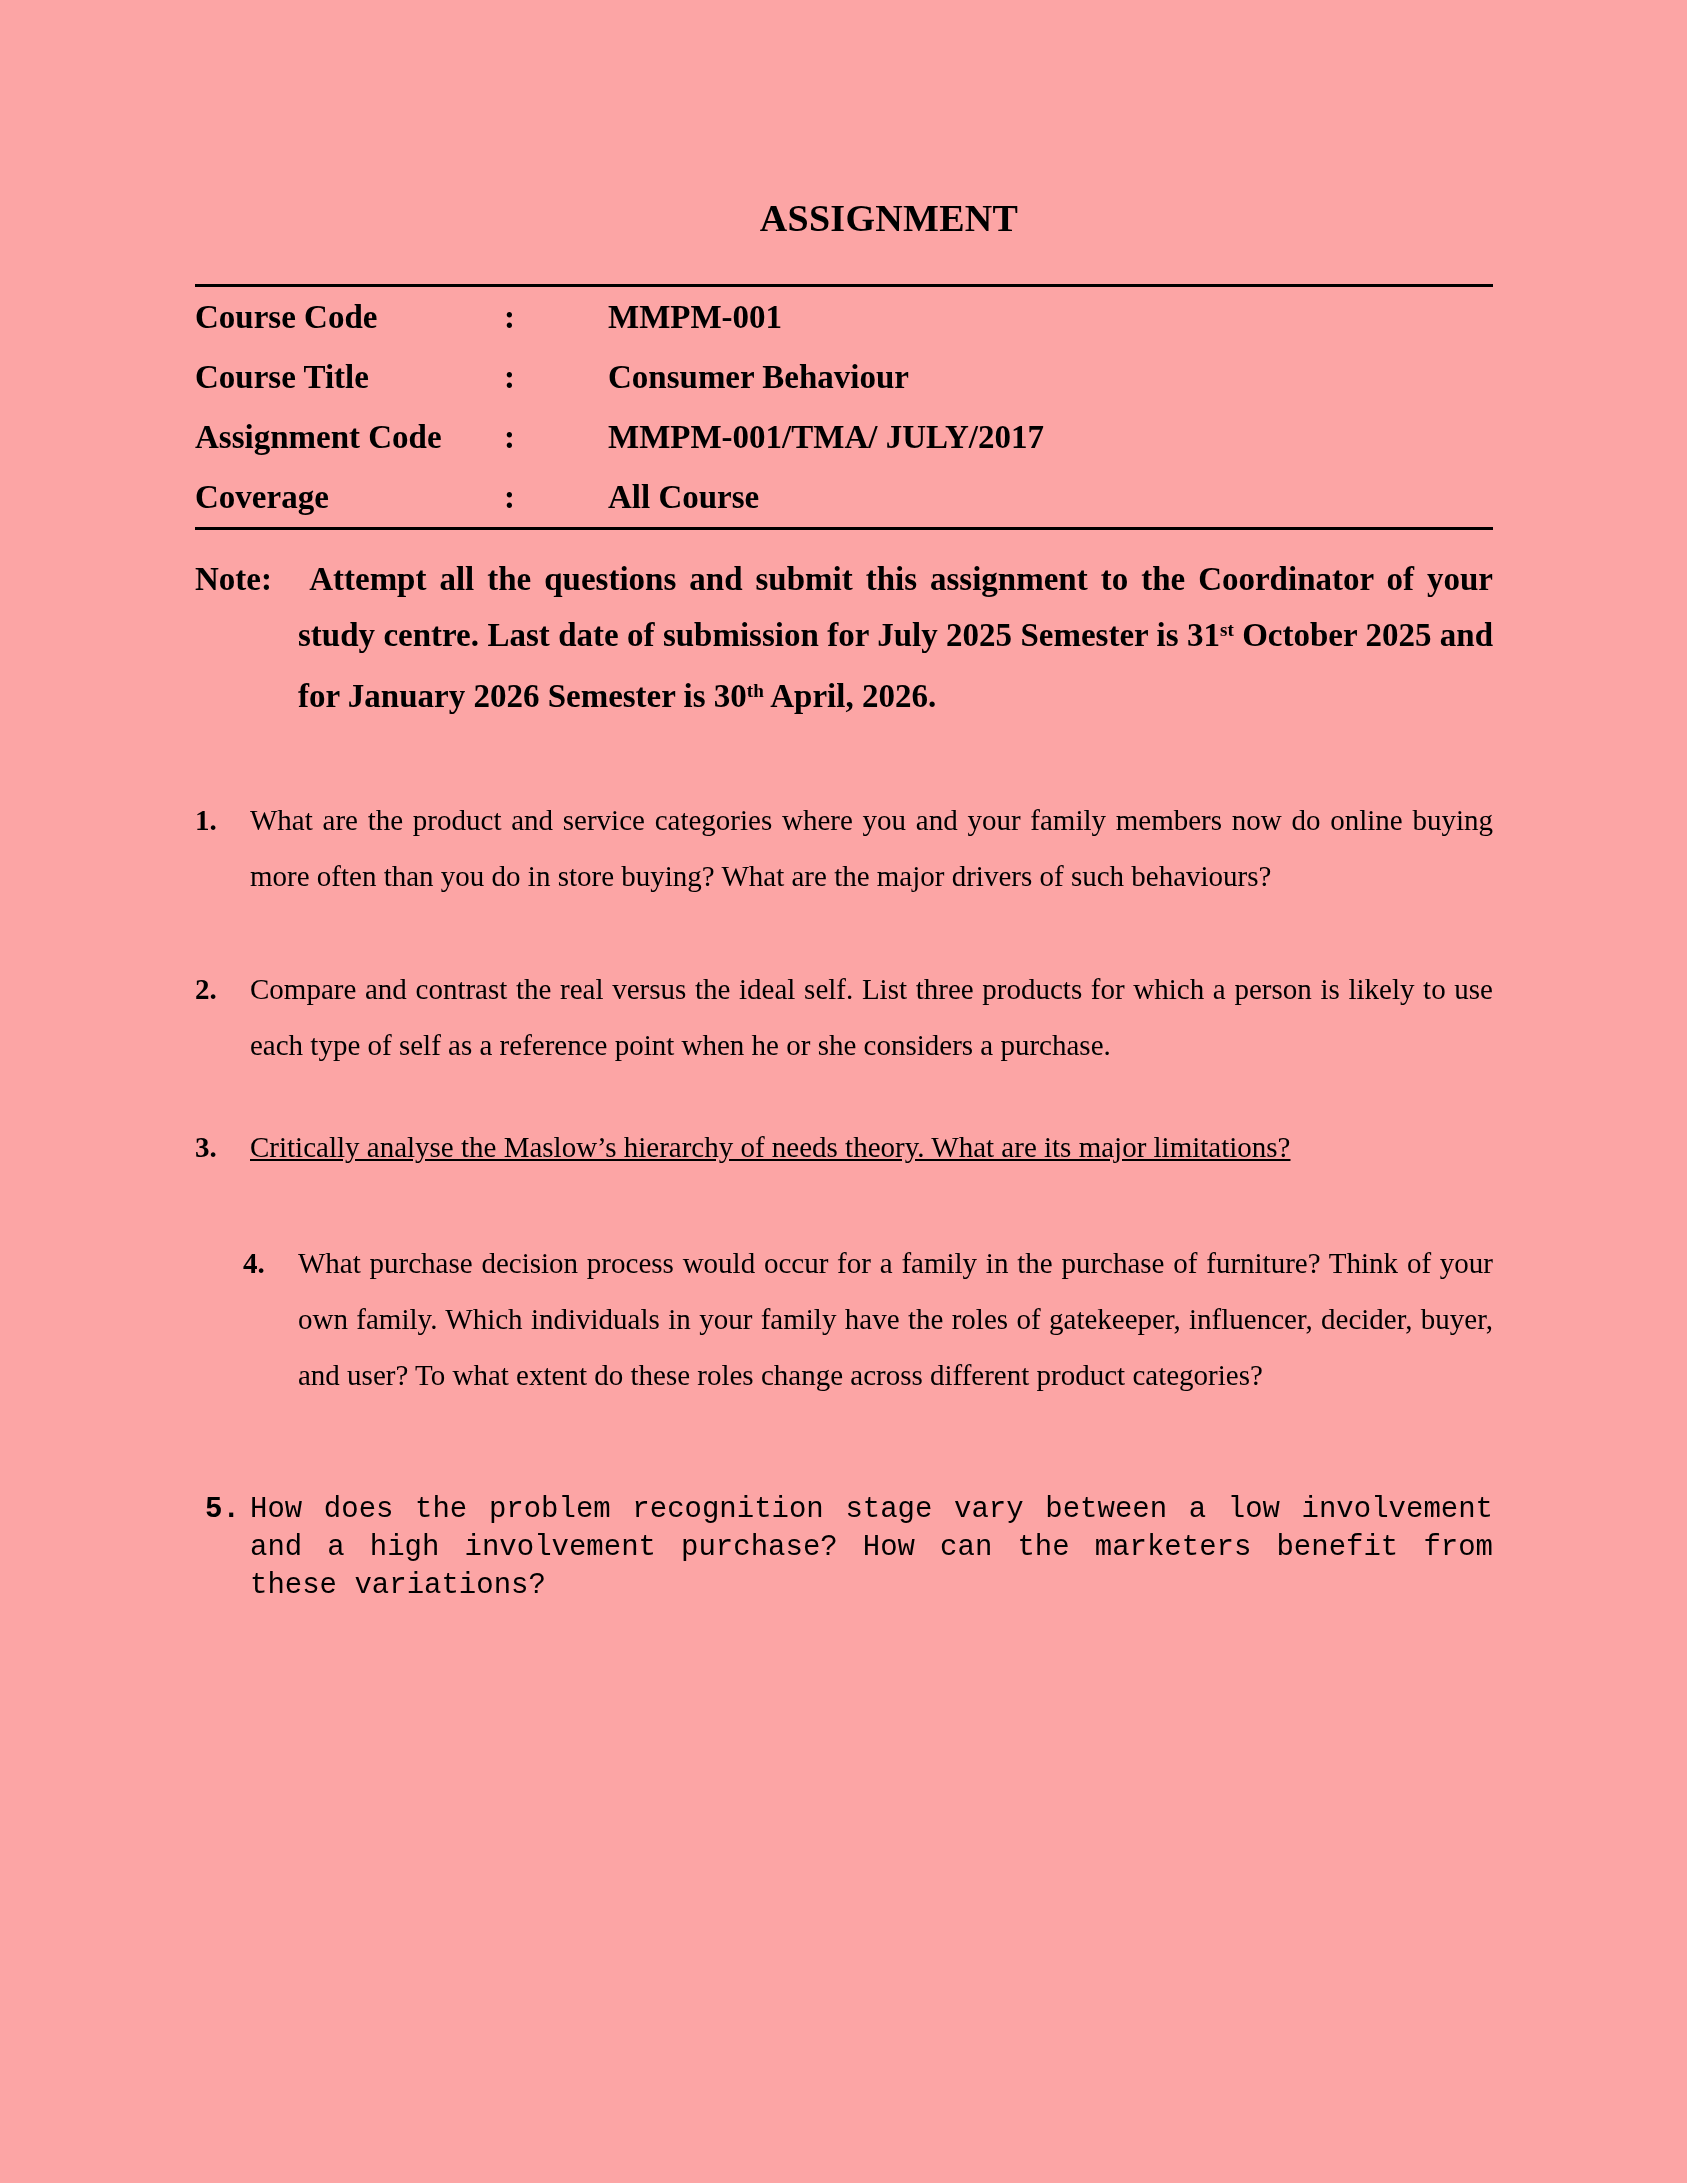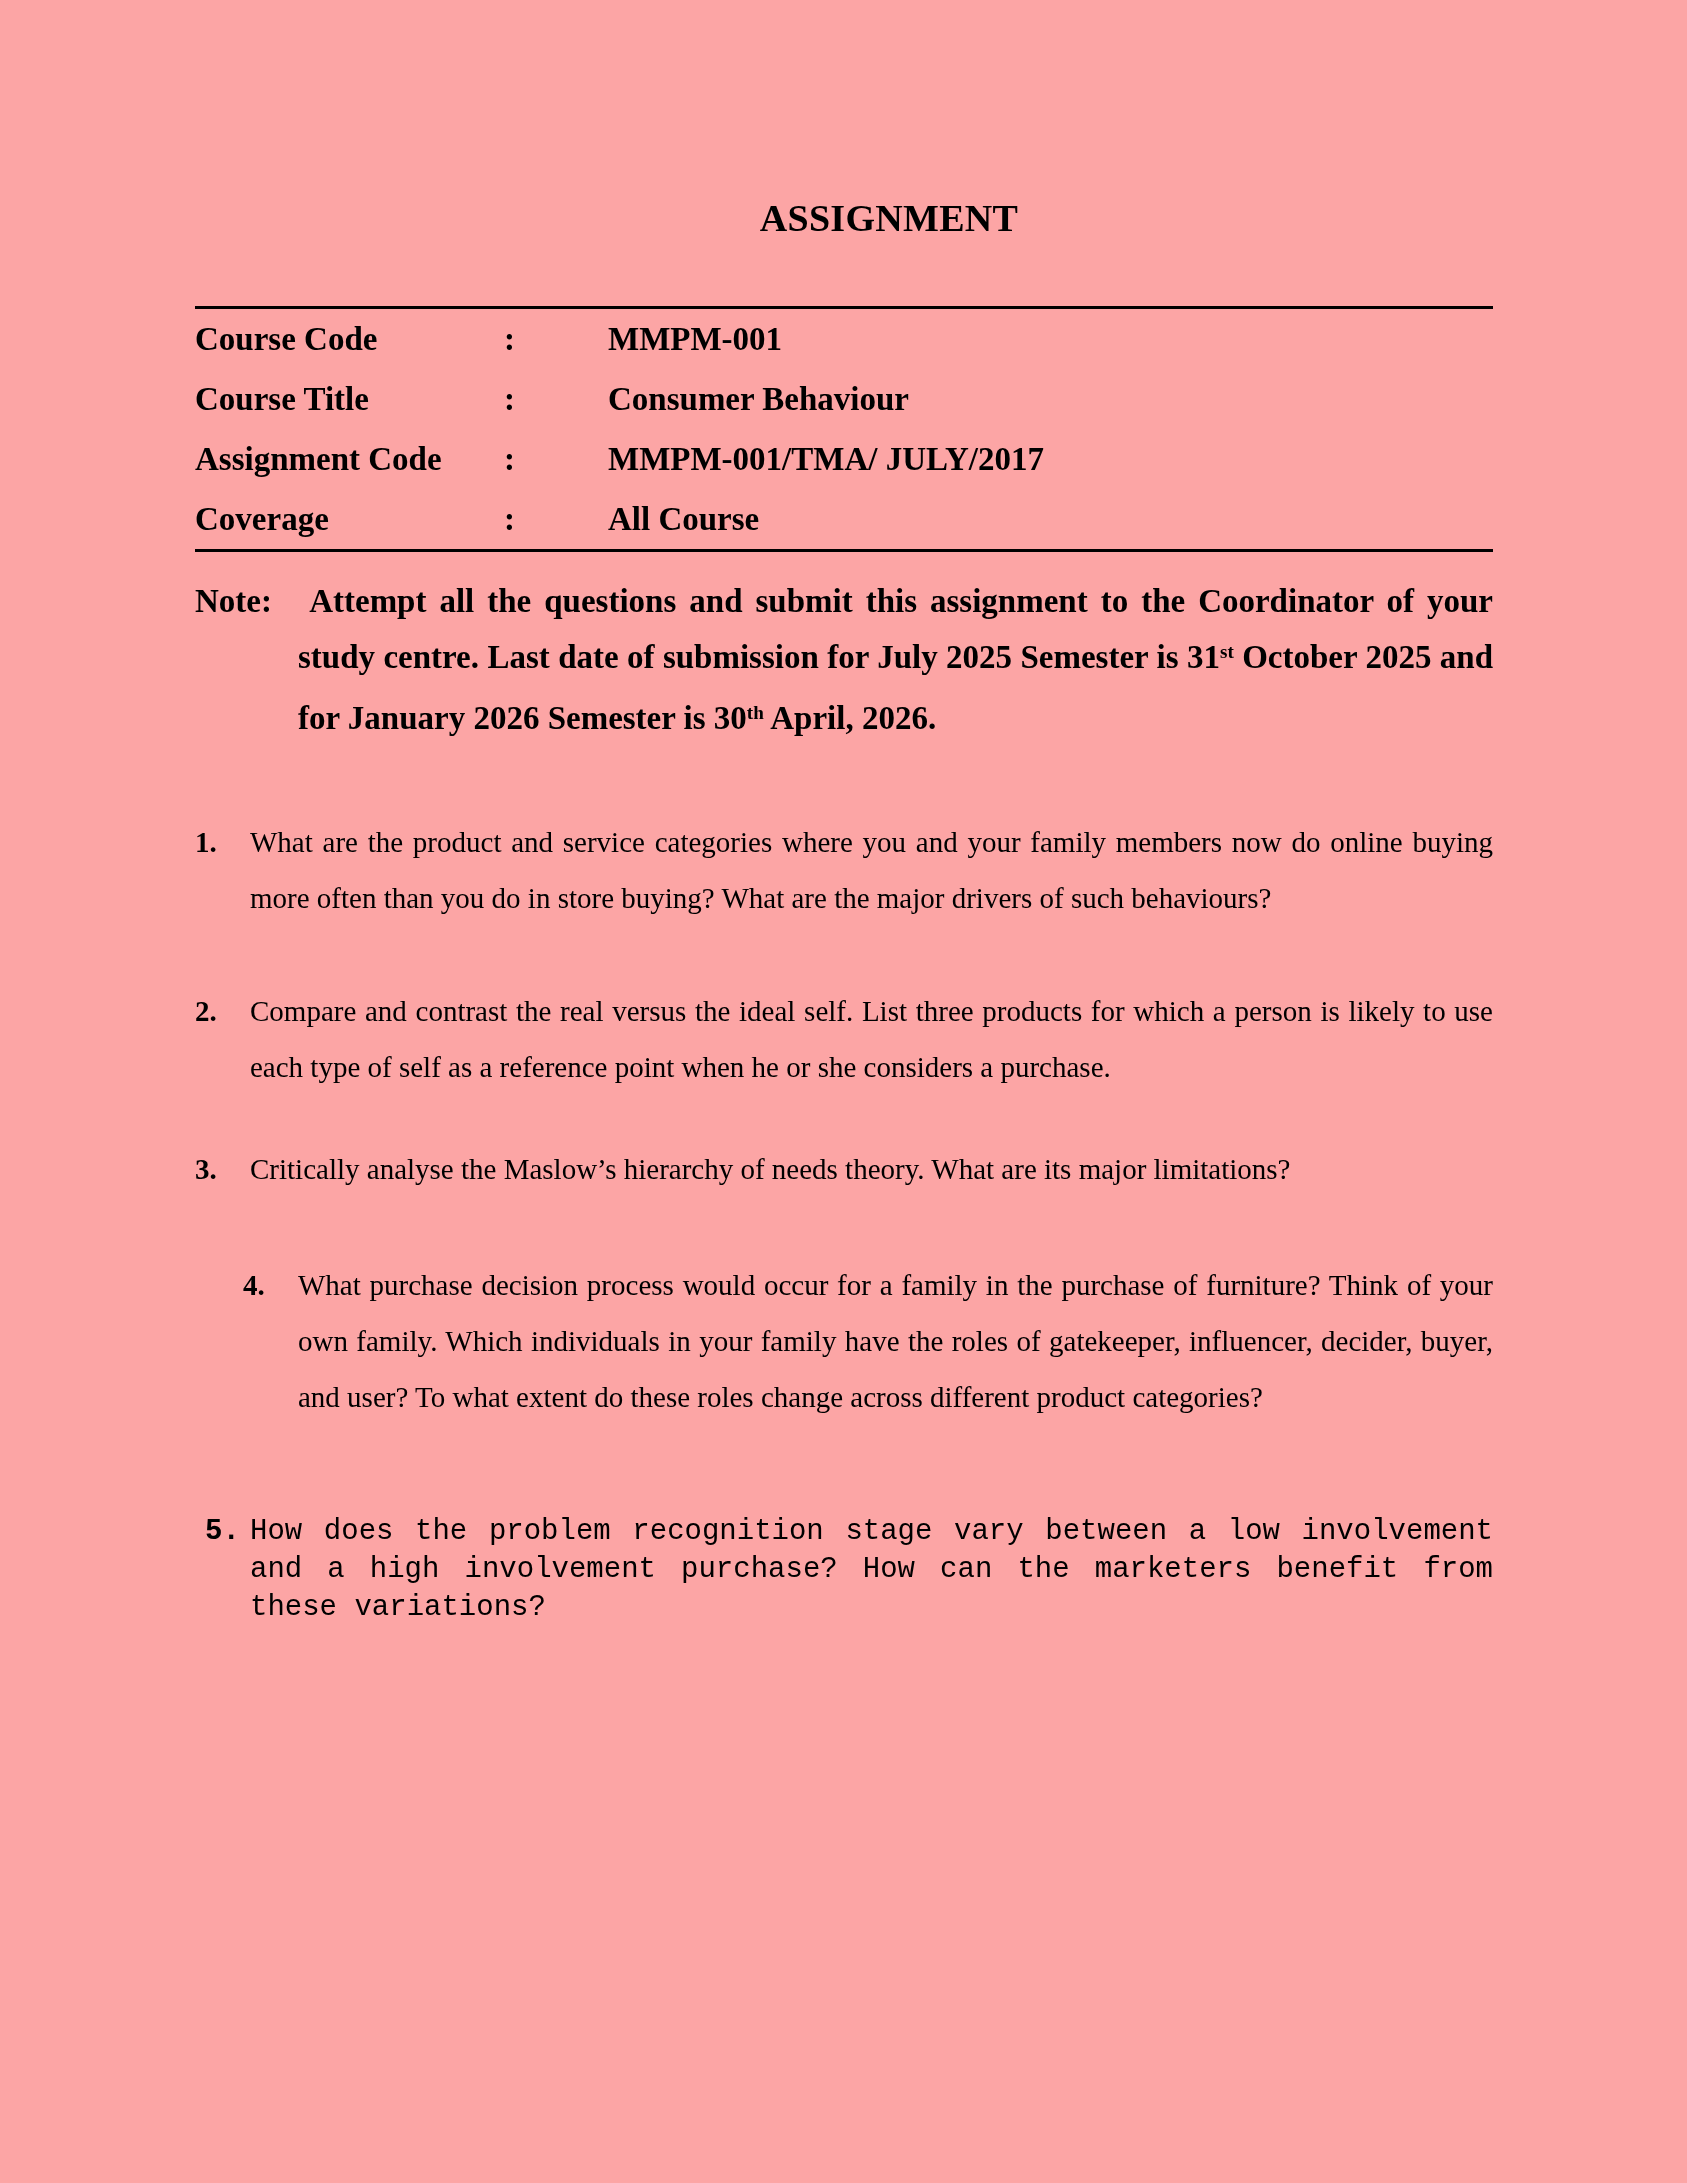--- a/index.html
+++ b/index.html
@@ -24,21 +24,21 @@
   .doc-title {
     margin-top: 195px;
     font-size: 38px;
     font-weight: bold;
     text-align: center;
     line-height: 46px;
     transform: translateX(45px);
     letter-spacing: 0.3px;
   }
   .meta-table {
-    margin-top: 65px;
+    margin-top: 43px;
     border-top: 3.3px solid #000;
     border-bottom: 3.3px solid #000;
   }
   .meta-row {
     display: grid;
     grid-template-columns: 309px 104px 1fr;
     align-items: center;
     height: 60px;
     font-size: 33px;
     font-weight: bold;
@@ -71,21 +71,21 @@
     text-indent: -55px;
   }
   .qnum {
     display: inline-block;
     width: 55px;
     font-weight: bold;
     text-indent: 0;
   }
   .q1 { margin-top: 63px; }
   .q2 { margin-top: 57px; }
-  .q3 { margin-top: 46px; }
+  .q3 { margin-top: 46px; text-decoration: underline; }
   .q4 { margin-top: 60px; margin-left: 48px; }
   .q5 {
     margin-top: 88px;
     margin-left: 10px;
     line-height: 38px;
     padding-left: 45px;
     text-indent: -45px;
     font-family: Liberation Mono, monospace;
   }
   .q5 .qnum { width: 45px; }

